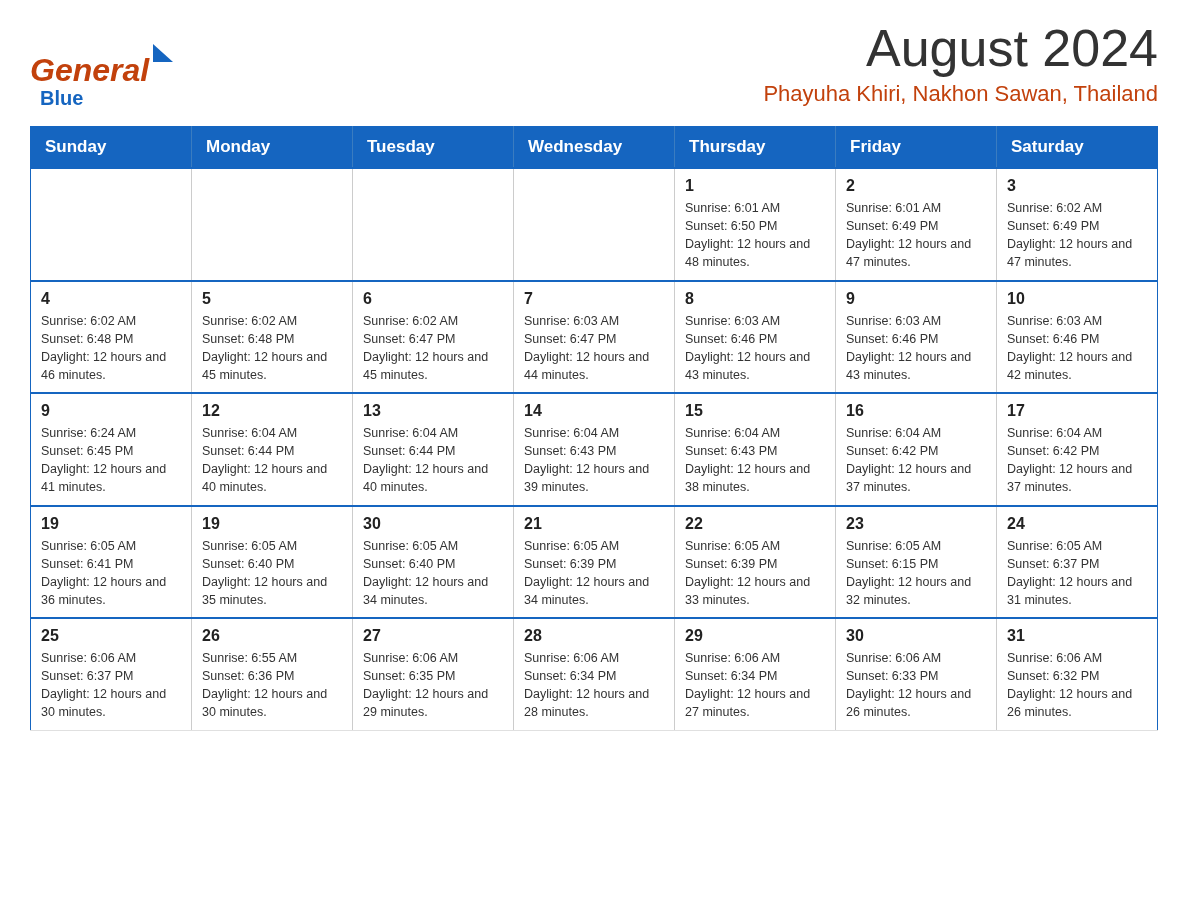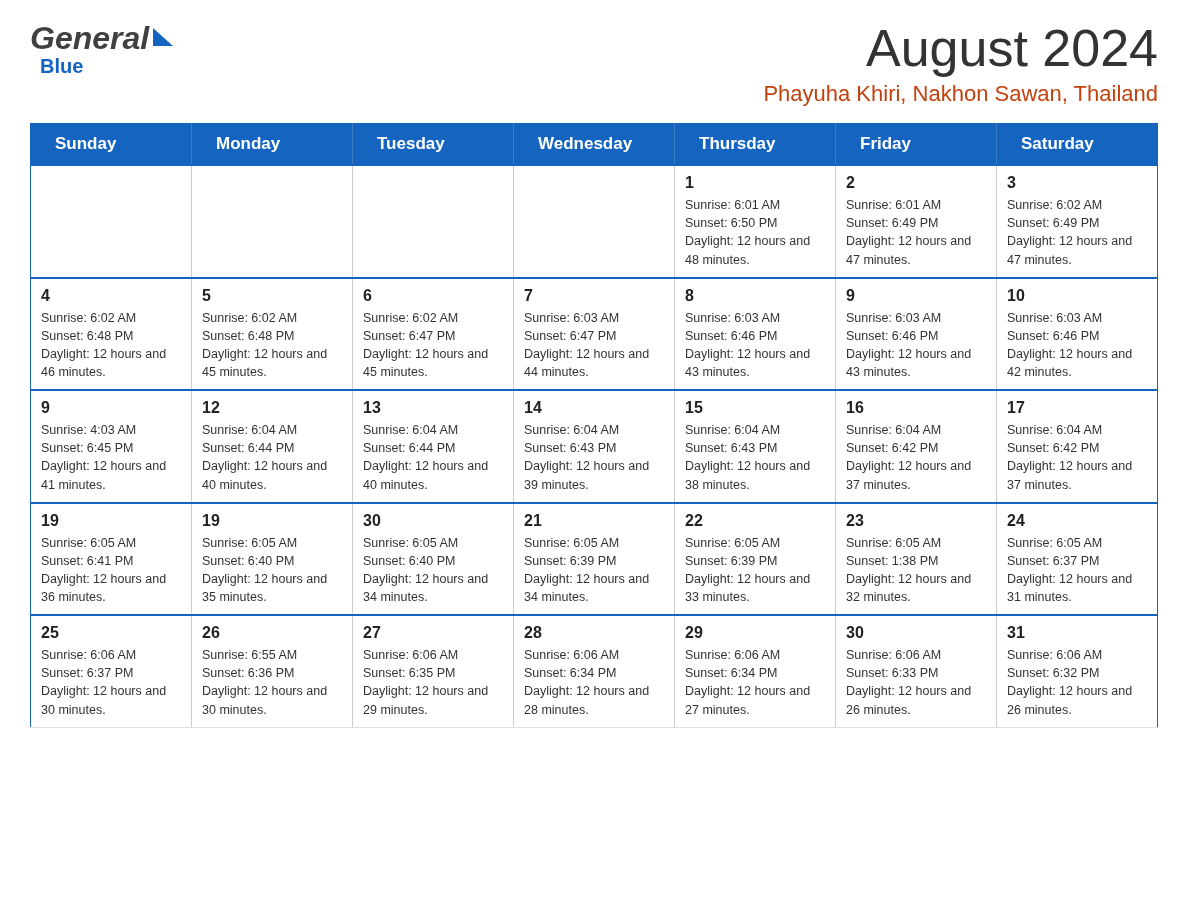--- a/index.html
+++ b/index.html
@@ -40,21 +40,21 @@
     .calendar {
       width: 100%;
       border-collapse: collapse;
       border: 1px solid #1565c0;
     }
     .calendar th {
       background-color: #1565c0;
       color: #fff;
       font-size: 17px;
       font-weight: 600;
-      padding: 10px 24px;
+      padding: 10px 14px;
       text-align: left;
       border-right: 1px solid #3a7cc0;
     }
     .calendar th:last-child {
       border-right: none;
     }
     .calendar td {
       vertical-align: top;
       border-top: 2px solid #1565c0;
       border-right: 1px solid #ccc;
@@ -85,21 +85,21 @@
     .empty-cell {
       background: #fff;
     }
   </style>
 </head>
 <body>
 
 <div class="header">
   <div class="logo">
     <div style="display:flex; align-items:center;">
-      <span style="font-size:32px; font-weight:bold; color:#404040; font-style:italic;">General</span>
+      <span style="font-size:32px; font-weight:bold; color:#c2410c; font-style:italic;margin-top:32px;">General</span>
       <span style="display:inline-block; width:0; height:0; border-top: 18px solid transparent; border-bottom: 0px solid transparent; border-left: 20px solid #1565c0; margin-left:4px; margin-top:-4px;"></span>
     </div>
     <div style="font-size:20px; font-weight:bold; color:#1565c0; margin-top:-2px; margin-left:10px;">Blue</div>
   </div>
   <div class="title-block">
     <h1>August 2024</h1>
     <h2>Phayuha Khiri, Nakhon Sawan, Thailand</h2>
   </div>
 </div>
 
@@ -190,21 +190,21 @@
           <span class="day-num">10</span>
           <div class="day-info">Sunrise: 6:03 AM
 Sunset: 6:46 PM
 Daylight: 12 hours
 and 42 minutes.</div>
         </td>
       </tr>
       <tr>
         <td>
           <span class="day-num">9</span>
-          <div class="day-info">Sunrise: 4:03 AM
+          <div class="day-info">Sunrise: 6:24 AM
 Sunset: 6:45 PM
 Daylight: 12 hours
 and 41 minutes.</div>
         </td>
         <td>
           <span class="day-num">12</span>
           <div class="day-info">Sunrise: 6:04 AM
 Sunset: 6:44 PM
 Daylight: 12 hours
 and 40 minutes.</div>
@@ -277,21 +277,21 @@
         <td>
           <span class="day-num">22</span>
           <div class="day-info">Sunrise: 6:05 AM
 Sunset: 6:39 PM
 Daylight: 12 hours
 and 33 minutes.</div>
         </td>
         <td>
           <span class="day-num">23</span>
           <div class="day-info">Sunrise: 6:05 AM
-Sunset: 1:38 PM
+Sunset: 6:15 PM
 Daylight: 12 hours
 and 32 minutes.</div>
         </td>
         <td>
           <span class="day-num">24</span>
           <div class="day-info">Sunrise: 6:05 AM
 Sunset: 6:37 PM
 Daylight: 12 hours
 and 31 minutes.</div>
         </td>

